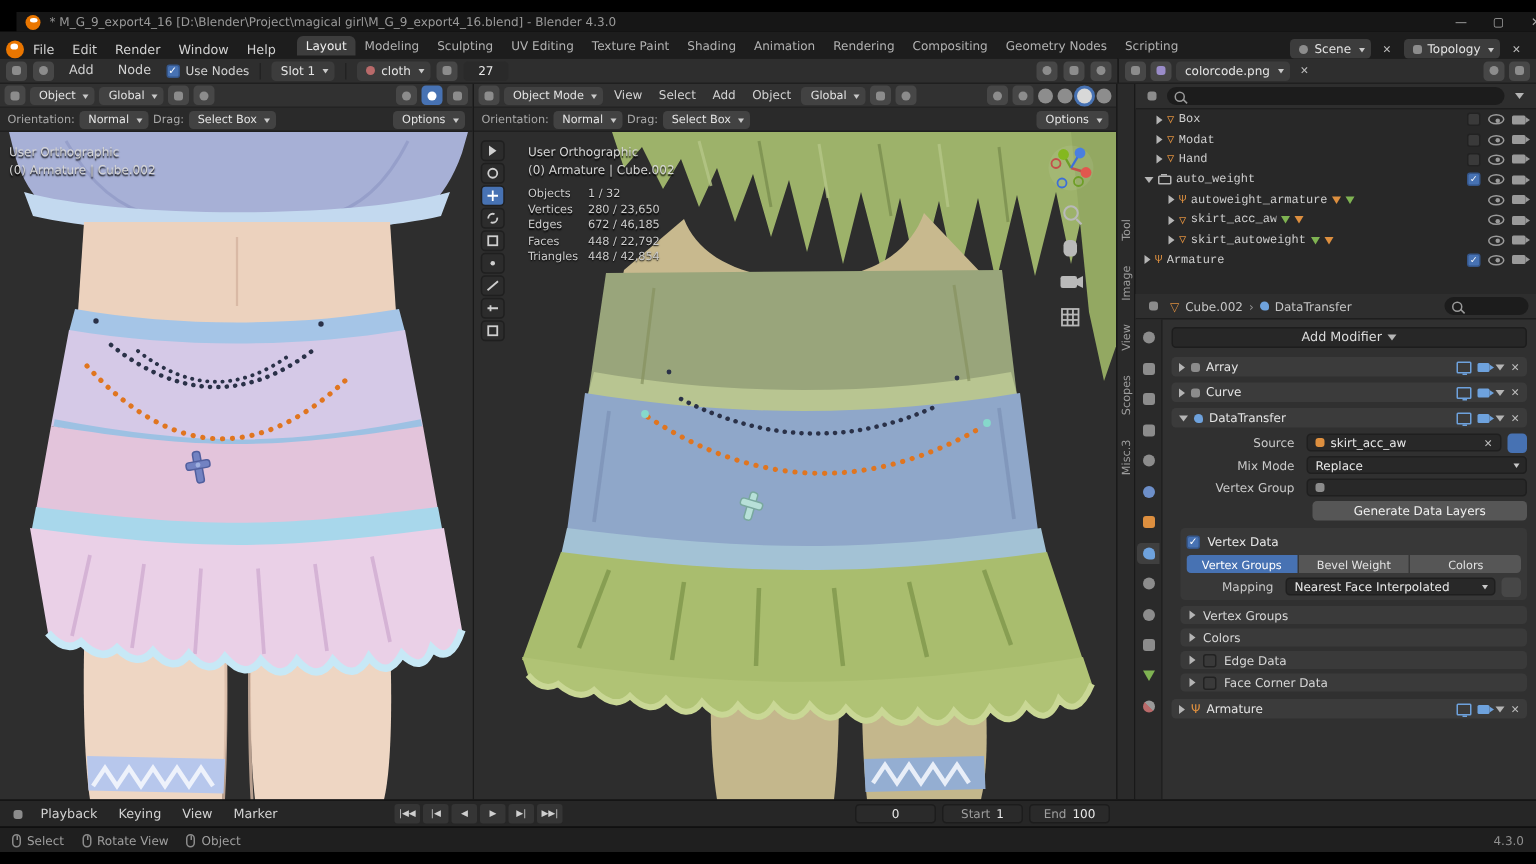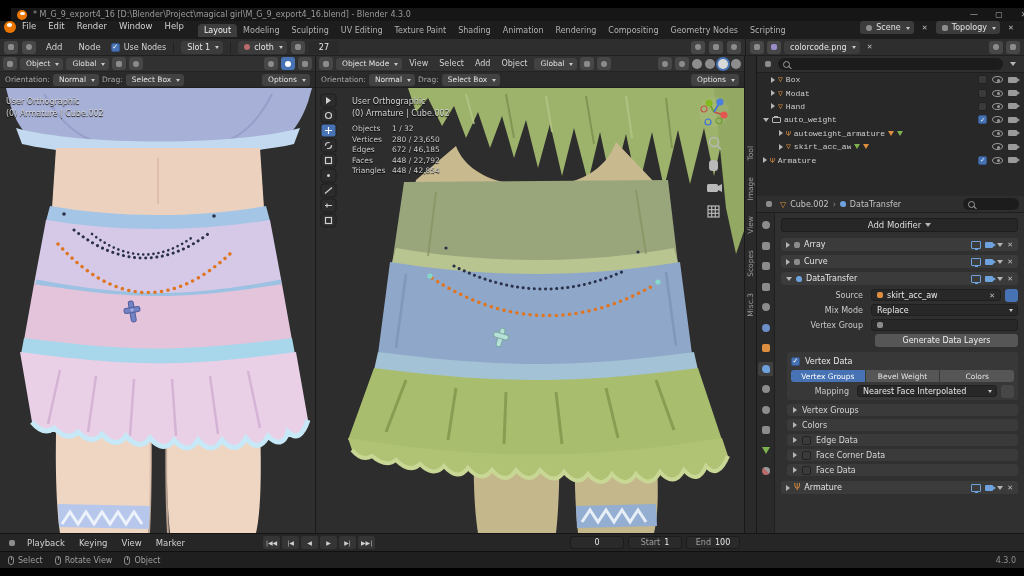--- a/index.html
+++ b/index.html
@@ -54,21 +54,21 @@
       position:relative;margin-right:4px;flex:none;}
   .i-mouse::after{content:"";position:absolute;left:50%;top:0;width:1px;height:3px;background:#8b8b8b;}
 
   
   .titlebar{left:11px;top:8px;width:1024px;height:13px;background:#161616;display:flex;align-items:center;
       gap:6px;padding:0 6px;font-size:8px;color:#9a9a9a;}
   .winbtns{margin-left:auto;display:flex;gap:15px;color:#ababab;font-size:8px;}
   .wb{width:10px;text-align:center;}
   .wb-min::before{content:"—";} .wb-max::before{content:"▢";} .wb-close::before{content:"✕";}
 
-  .topbar{left:0;top:21px;width:1024px;height:18px;background:#1d1d1d;display:flex;align-items:flex-start;padding:0 4px;}
+  .topbar{left:0;top:21px;width:1024px;height:18px;background:#1d1d1d;display:flex;align-items:flex-end;padding:0 4px;}
   .ws-tabs{display:flex;margin-left:8px;height:18px;align-items:center;}
   .ws-tab{padding:2px 6px;color:#b2b2b2;font-size:8px;border-radius:4px 4px 0 0;white-space:nowrap;}
   .ws-tab.active{background:#3d3d3d;color:#f0f0f0;}
   .topbar-right{margin-left:auto;display:flex;gap:4px;align-items:center;padding-right:2px;}
   .pi{width:8px;height:8px;border-radius:2px;background:#8c8c8c;flex:none;}
   .pi.round{border-radius:50%;}
   .pi.orange{background:#dd8f3f;} .pi.blue{background:#6d8fc9;}
   .pi.green{width:0;height:0;border-radius:0;background:transparent;border-left:4px solid transparent;
       border-right:4px solid transparent;border-top:7px solid #7fb352;}
   .pi.wrench{background:#6ea2dd;border-radius:50% 50% 2px 50%;}
@@ -643,20 +643,31 @@
       <span class="car-r"></span>
         <span class="i-mesh"></span>
       <span class="lbl">skirt_acc_aw</span>
       <span class="bdg green"></span>
         <span class="bdg"></span>
       <span class="right">
           <span class="i-eye"></span>
           <span class="i-cam"></span>
         </span>
     </div>
+    <div class="orow" style="padding-left:22px;">
+      <span class="car-r"></span>
+        <span class="i-mesh"></span>
+      <span class="lbl">skirt_autoweight</span>
+      <span class="bdg green"></span>
+        <span class="bdg"></span>
+      <span class="right">
+          <span class="i-eye"></span>
+          <span class="i-cam"></span>
+        </span>
+    </div>
     <div class="orow" style="padding-left:6px;">
       <span class="car-r"></span>
         <span class="i-arm"></span>
       <span class="lbl">Armature</span>
       <span class="right">
           <span class="chk on"></span>
           <span class="i-eye"></span>
           <span class="i-cam"></span>
         </span>
     </div>
@@ -816,25 +827,20 @@
         <div class="colhdr">
           <span class="car-r"></span>
           <span class="chk"></span>
           <span>Edge Data</span>
         </div>
         <div class="colhdr">
           <span class="car-r"></span>
           <span class="chk"></span>
           <span>Face Corner Data</span>
         </div>
-        <div class="colhdr">
-          <span class="car-r"></span>
-          <span class="chk"></span>
-          <span>Face Data</span>
-        </div>
       </div>
 
       <div class="modhdr">
         <span class="car-r"></span>
         <span class="i-arm"></span>
         <span>Armature</span>
         <span class="mright">
           <span class="mic mon"></span>
           <span class="mic cam"></span>
           <span class="car-d"></span>

